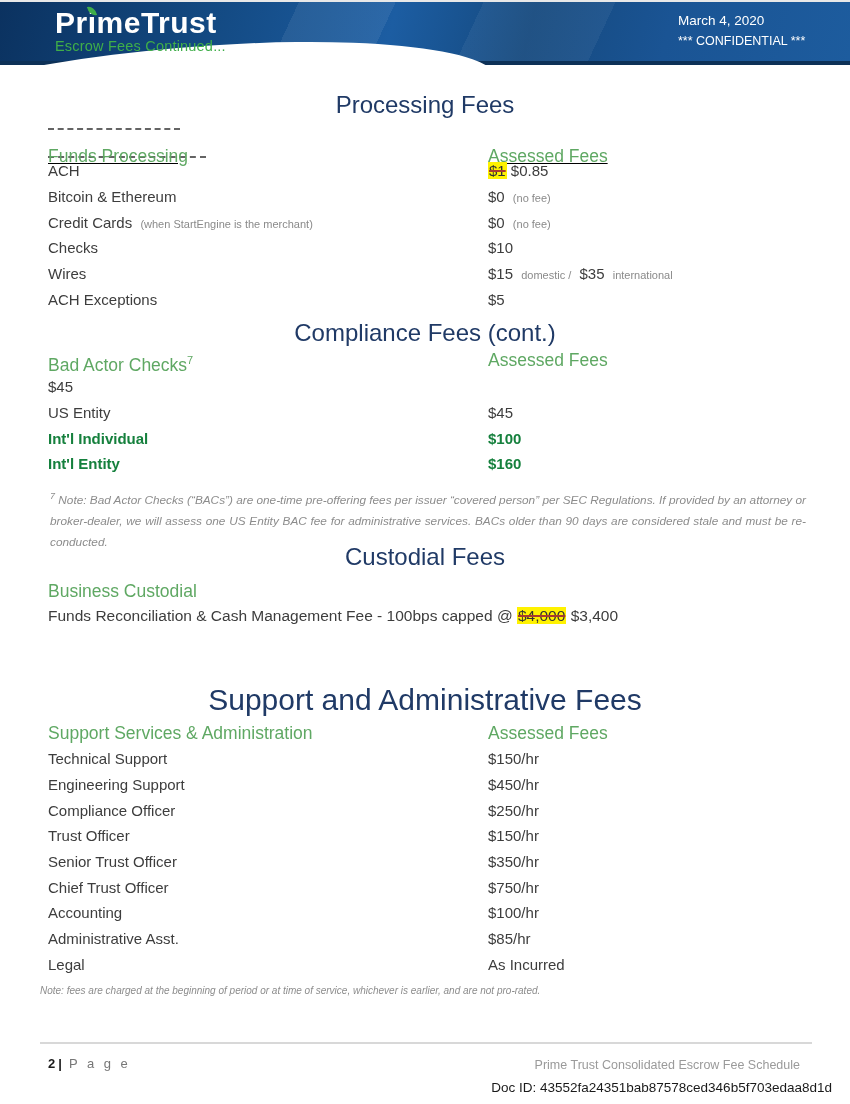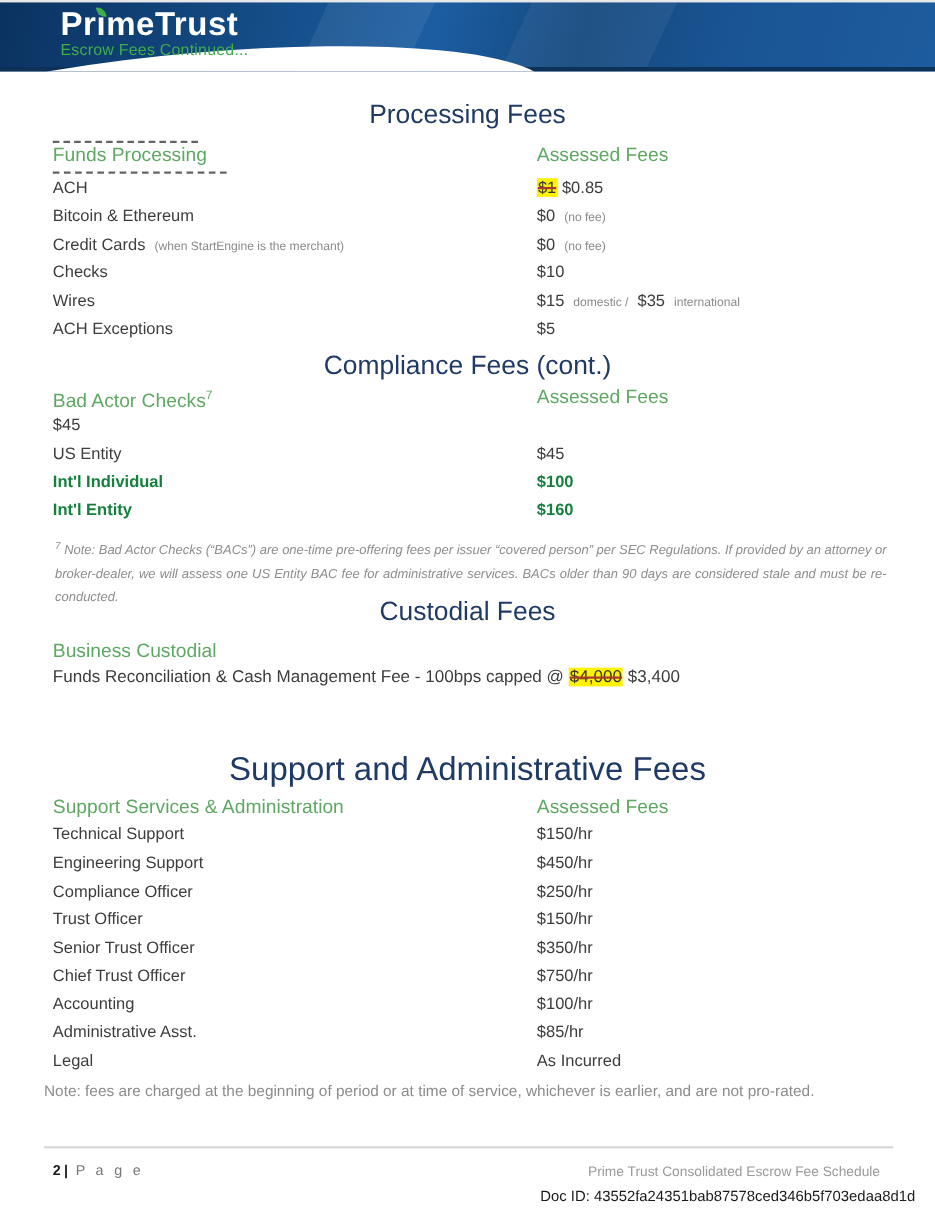--- a/index.html
+++ b/index.html
@@ -72,21 +72,21 @@
   }
   .footnote {
     position:absolute; left:50px; width:756px; color:#8c8c8c;
     font-size:11.8px; font-style:italic; line-height:21px; text-align:justify;
   }
   .footnote sup { font-size:9px; font-style:italic; }
   .sub-green { position:absolute; left:48px; color:#5fa863; font-size:17.5px; line-height:24px; }
   .body-line { position:absolute; left:48px; color:#3d3d3d; font-size:15.5px; line-height:22px; white-space:nowrap; }
   .note-italic {
     position:absolute; left:40px; width:770px; color:#8c8c8c;
-    font-size:14px; line-height:18px;
+    font-size:10px; font-style:italic; line-height:18px;
   }
 
   .artifact { position:absolute; border-top:2px dashed #4a4a4a; opacity:0.85; }
 
   
   .footer-rule { position:absolute; top:1040px; left:40px; width:772px; height:2px; background:#d8d8d8; }
   .footer-left { position:absolute; left:48px; top:1054px; font-size:13px; color:#777777; letter-spacing:3px; }
   .footer-left .pg-num { color:#1a1a1a; font-weight:bold; letter-spacing:1px; }
   .footer-left .pg-sep { color:#1a1a1a; font-weight:bold; margin:0 4px 0 2px; }
   .footer-right { position:absolute; right:50px; top:1056px; font-size:12.5px; color:#9a9a9a; }
@@ -102,26 +102,30 @@
     <div class="banner-edge"></div>
     <div class="banner-curve"></div>
   </div>
   <div class="logo">
     <div class="logo-title">
       <span>PrimeTrust</span>
       <span class="logo-leaf"></span>
     </div>
     <div class="logo-sub">Escrow Fees Continued...</div>
   </div>
+  <div class="hdr-right">
+    <div class="hdr-date">March 4, 2020</div>
+    <div class="hdr-conf">*** CONFIDENTIAL ***</div>
+  </div>
 
   <div class="artifact" style="top:126px; left:48px; width:132px;"></div>
   <div class="artifact" style="top:154px; left:48px; width:158px;"></div>
 
   <div class="sec-title" style="top:88px;">Processing Fees</div>
-  <div class="cols-header" style="top:126px;">
+  <div class="cols-header" style="top:142px;text-decoration:underline;">
     <div class="c1 green-head">Funds Processing</div>
     <div class="c2 green-head">Assessed Fees</div>
   </div>
   <div class="rows" style="top:156px;">
     <div class="row">
       <div class="lbl">ACH</div>
       <div class="fee">
         <span class="hl-del">$1</span>
         <span>$0.85</span>
       </div>

